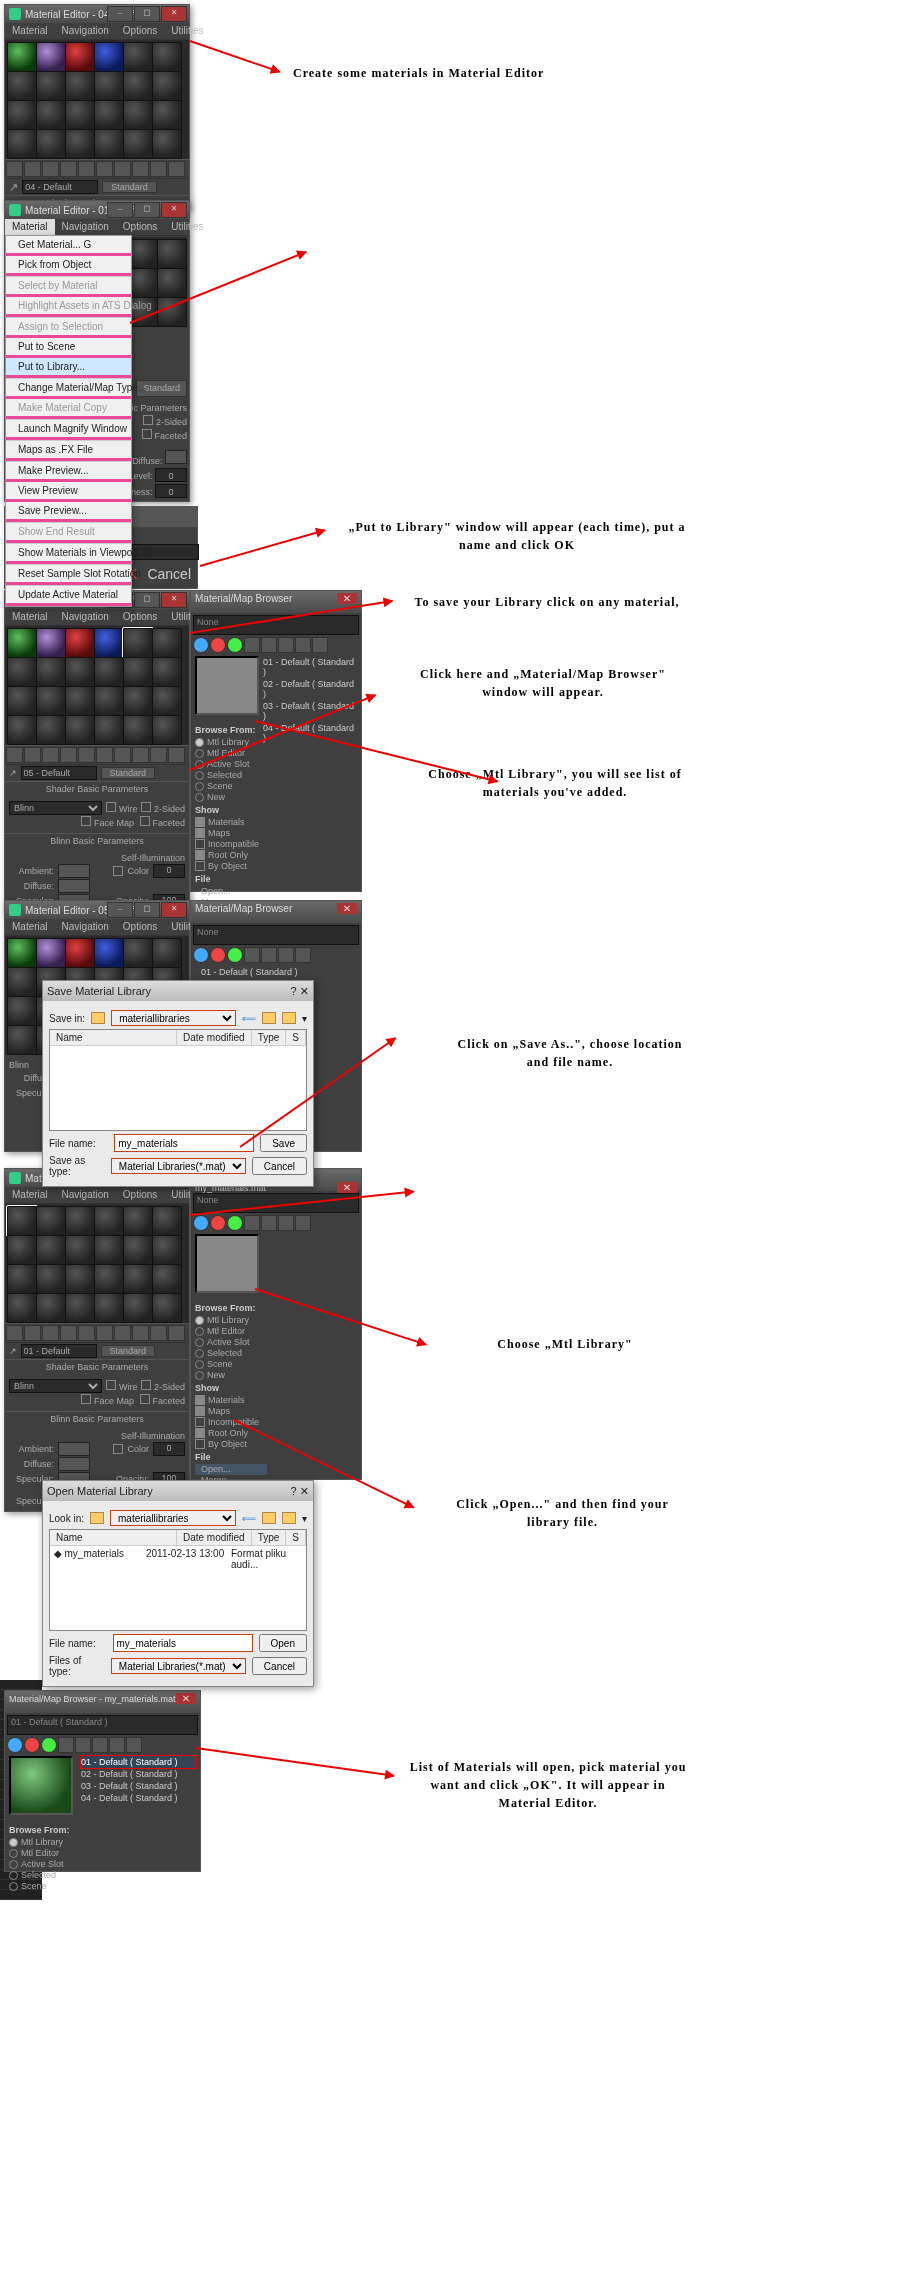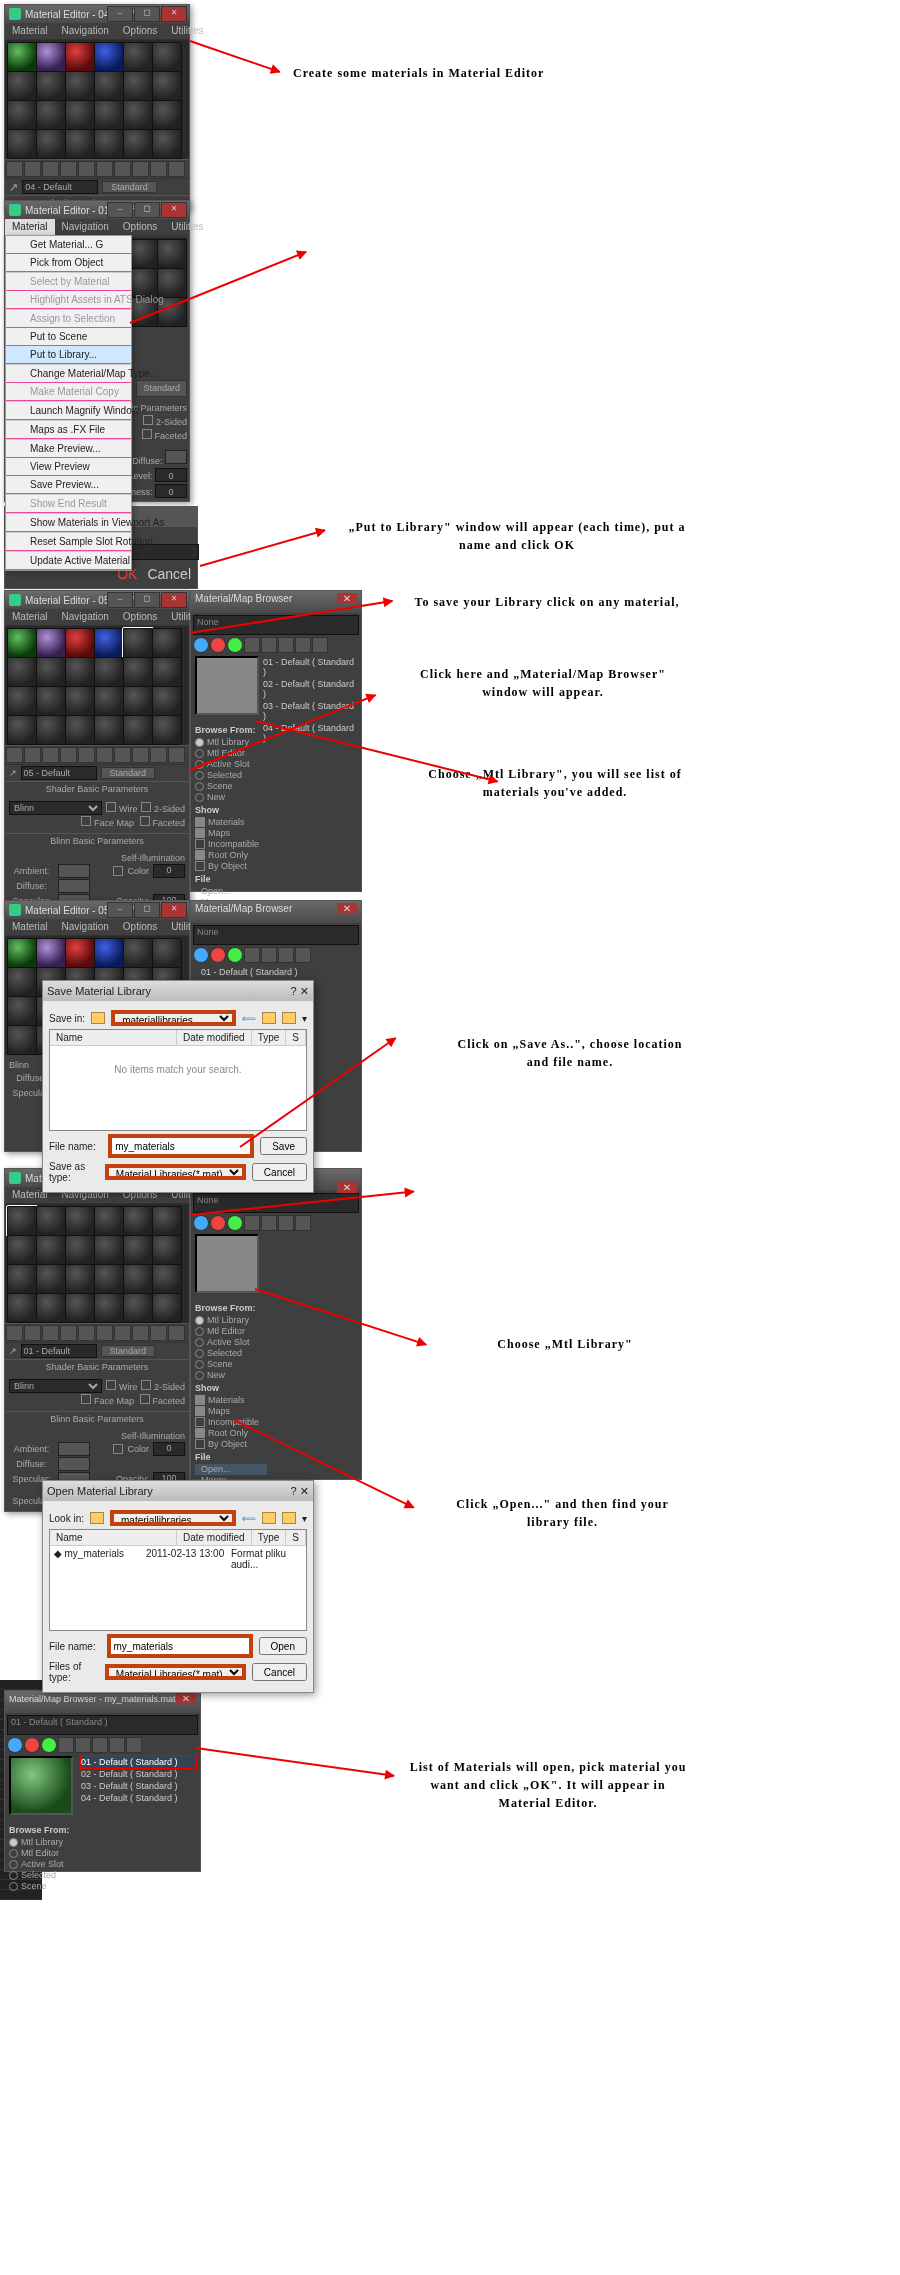--- a/index.html
+++ b/index.html
@@ -18,25 +18,25 @@
 .sp{background:radial-gradient(circle at 35% 30%,#b090d8,#352050 70%)}
 .sr{background:radial-gradient(circle at 35% 30%,#e04040,#5a0a0a 70%)}
 .sb{background:radial-gradient(circle at 35% 30%,#4060e0,#0a1a5a 70%)}
 .toolbar{height:16px;background:#3f3f3f;border-top:1px solid #555;display:flex;gap:1px;padding:1px}
 .tbtn{width:15px;height:14px;background:#555;border:1px solid #333;cursor:pointer}
 .namebar{height:16px;background:#3f3f3f;border-top:1px solid #333;display:flex;align-items:center;padding:0 4px;font-size:9px;color:#aaa;gap:4px}
 .namebar input{flex:1;height:12px;background:#2a2a2a;border:1px solid #111;color:#aaa;font-size:9px;padding:0 2px;max-width:70px}
 .sect{background:#3f3f3f;border-top:1px solid #555;padding:2px 4px;font-size:9px;color:#aaa;text-align:center}
 .panel{background:#3f3f3f;padding:4px;font-size:9px;color:#aaa}
 .row{display:flex;align-items:center;gap:4px;margin:1px 0}
-.row label{width:45px;text-align:center}
+.row label{width:45px;text-align:right}
 .swatch{width:30px;height:12px;background:#555;border:1px solid #222}
 .spin{width:30px;height:12px;background:#2a2a2a;border:1px solid #111;color:#aaa;text-align:center}
 .dropmenu{position:absolute;background:#f0f0f0;border:1px solid #999;font-size:10px;color:#222;box-shadow:2px 2px 6px rgba(0,0,0,.3);z-index:10}
-.dropmenu div{padding:3px 24px;border-bottom:1px solid #ec4899;cursor:pointer;white-space:nowrap}
+.dropmenu div{padding:3px 12px;border-bottom:3px solid #ec4899;cursor:pointer;white-space:nowrap}
 .dropmenu .sep{height:1px;padding:0;background:#ccc;border:none}
 .dropmenu .hl{background:#d0e8ff}
 .note{position:absolute;font:bold 12px/1.5 Verdana;color:#000;letter-spacing:1px}
 .arrow{position:absolute;height:2px;background:#e00;transform-origin:left center;z-index:50}
 .arrow::after{content:'';position:absolute;right:-2px;top:-4px;border:5px solid transparent;border-right:10px solid #e00;transform:translateX(4px) rotate(180deg)}
 .browser{position:absolute;background:#3f3f3f;border:1px solid #555}
 .browser .top{height:18px;background:linear-gradient(#6a6a6a,#4a4a4a);font-size:10px;color:#ddd;padding:2px 4px}
 .browser .nbar{height:16px;background:#2a2a2a;border:1px solid #111;margin:2px;color:#888;font-size:9px;padding:1px 3px}
 .browser .icobar{height:14px;margin:1px 2px;display:flex;gap:1px}
 .browser .icobar span{width:14px;height:14px;background:#555;border:1px solid #333;cursor:pointer}
@@ -50,21 +50,21 @@
 .browser .side{width:72px;font-size:9px;color:#aaa;padding:4px}
 .browser .side b{display:block;color:#ccc;margin:2px 0}
 .browser .side div{padding:0 0 1px 0;display:flex;align-items:center;gap:3px;cursor:pointer}
 .radio{width:7px;height:7px;border:1px solid #888;border-radius:50%;display:inline-block}
 .radio.on{background:#ccc}
 .chk{width:8px;height:8px;border:1px solid #888;display:inline-block}
 .chk.on{background:#888}
 .dlg{position:absolute;background:#eaeaea;border:1px solid #888;box-shadow:2px 2px 8px rgba(0,0,0,.4);z-index:20}
 .dlg .titlebar{background:linear-gradient(#ddd,#bbb);color:#222;height:20px;font-size:11px}
 .dlg .body{padding:6px;font-size:10px;color:#222}
-.dlg input,.dlg select{height:16px;border:4px solid #c2410c;font-size:10px;padding:0 3px}
+.dlg input,.dlg select{height:16px;border:1px solid #c2410c;font-size:10px;padding:0 3px}
 .dlg .filelist{background:#fff;border:1px solid #888;height:100px;overflow:auto}
 .dlg .filehdr{display:flex;background:#eee;border-bottom:1px solid #ccc;font-size:10px}
 .dlg .filehdr span{padding:2px 6px;border-right:1px solid #ccc}
 .dlg .row{display:flex;align-items:center;gap:6px;margin:3px 0}
 .dlg button{height:18px;font-size:10px;padding:0 10px;cursor:pointer}
 .putdlg{position:absolute;background:#3f3f3f;border:1px solid #555;width:192px}
 .putdlg .hdr{height:16px;background:#555;color:#ccc;font-size:10px;padding:2px 4px}
 .putdlg input{width:calc(100% - 12px);margin:4px 6px;height:14px;background:#2a2a2a;border:1px solid #111;color:#aaa;font-size:9px;padding:0 3px}
 .putdlg .btns{text-align:right;padding:2px 6px 6px;font-size:14px;color:#ccc}
 .putdlg .btns span{cursor:pointer;margin-left:10px}
@@ -499,21 +499,20 @@
           <span class="folder"></span>
           <span>▾</span>
         </div>
   <div class="filelist">
    <div class="filehdr">
             <span style="flex:1">Name</span>
             <span>Date modified</span>
             <span>Type</span>
             <span>S</span>
           </div>
-   <div style="text-align:center;color:#888;padding:18px 0">No items match your search.</div>
   </div>
   <div class="row">
           <span style="width:62px">File name:</span>
           <input style="flex: 1 1 0%;" value="my_materials">
           <button>Save</button>
         </div>
   <div class="row">
           <span style="width:62px">Save as type:</span>
           <select style="flex:1"><option>Material Libraries(*.mat)</option></select>
           <button>Cancel</button>

